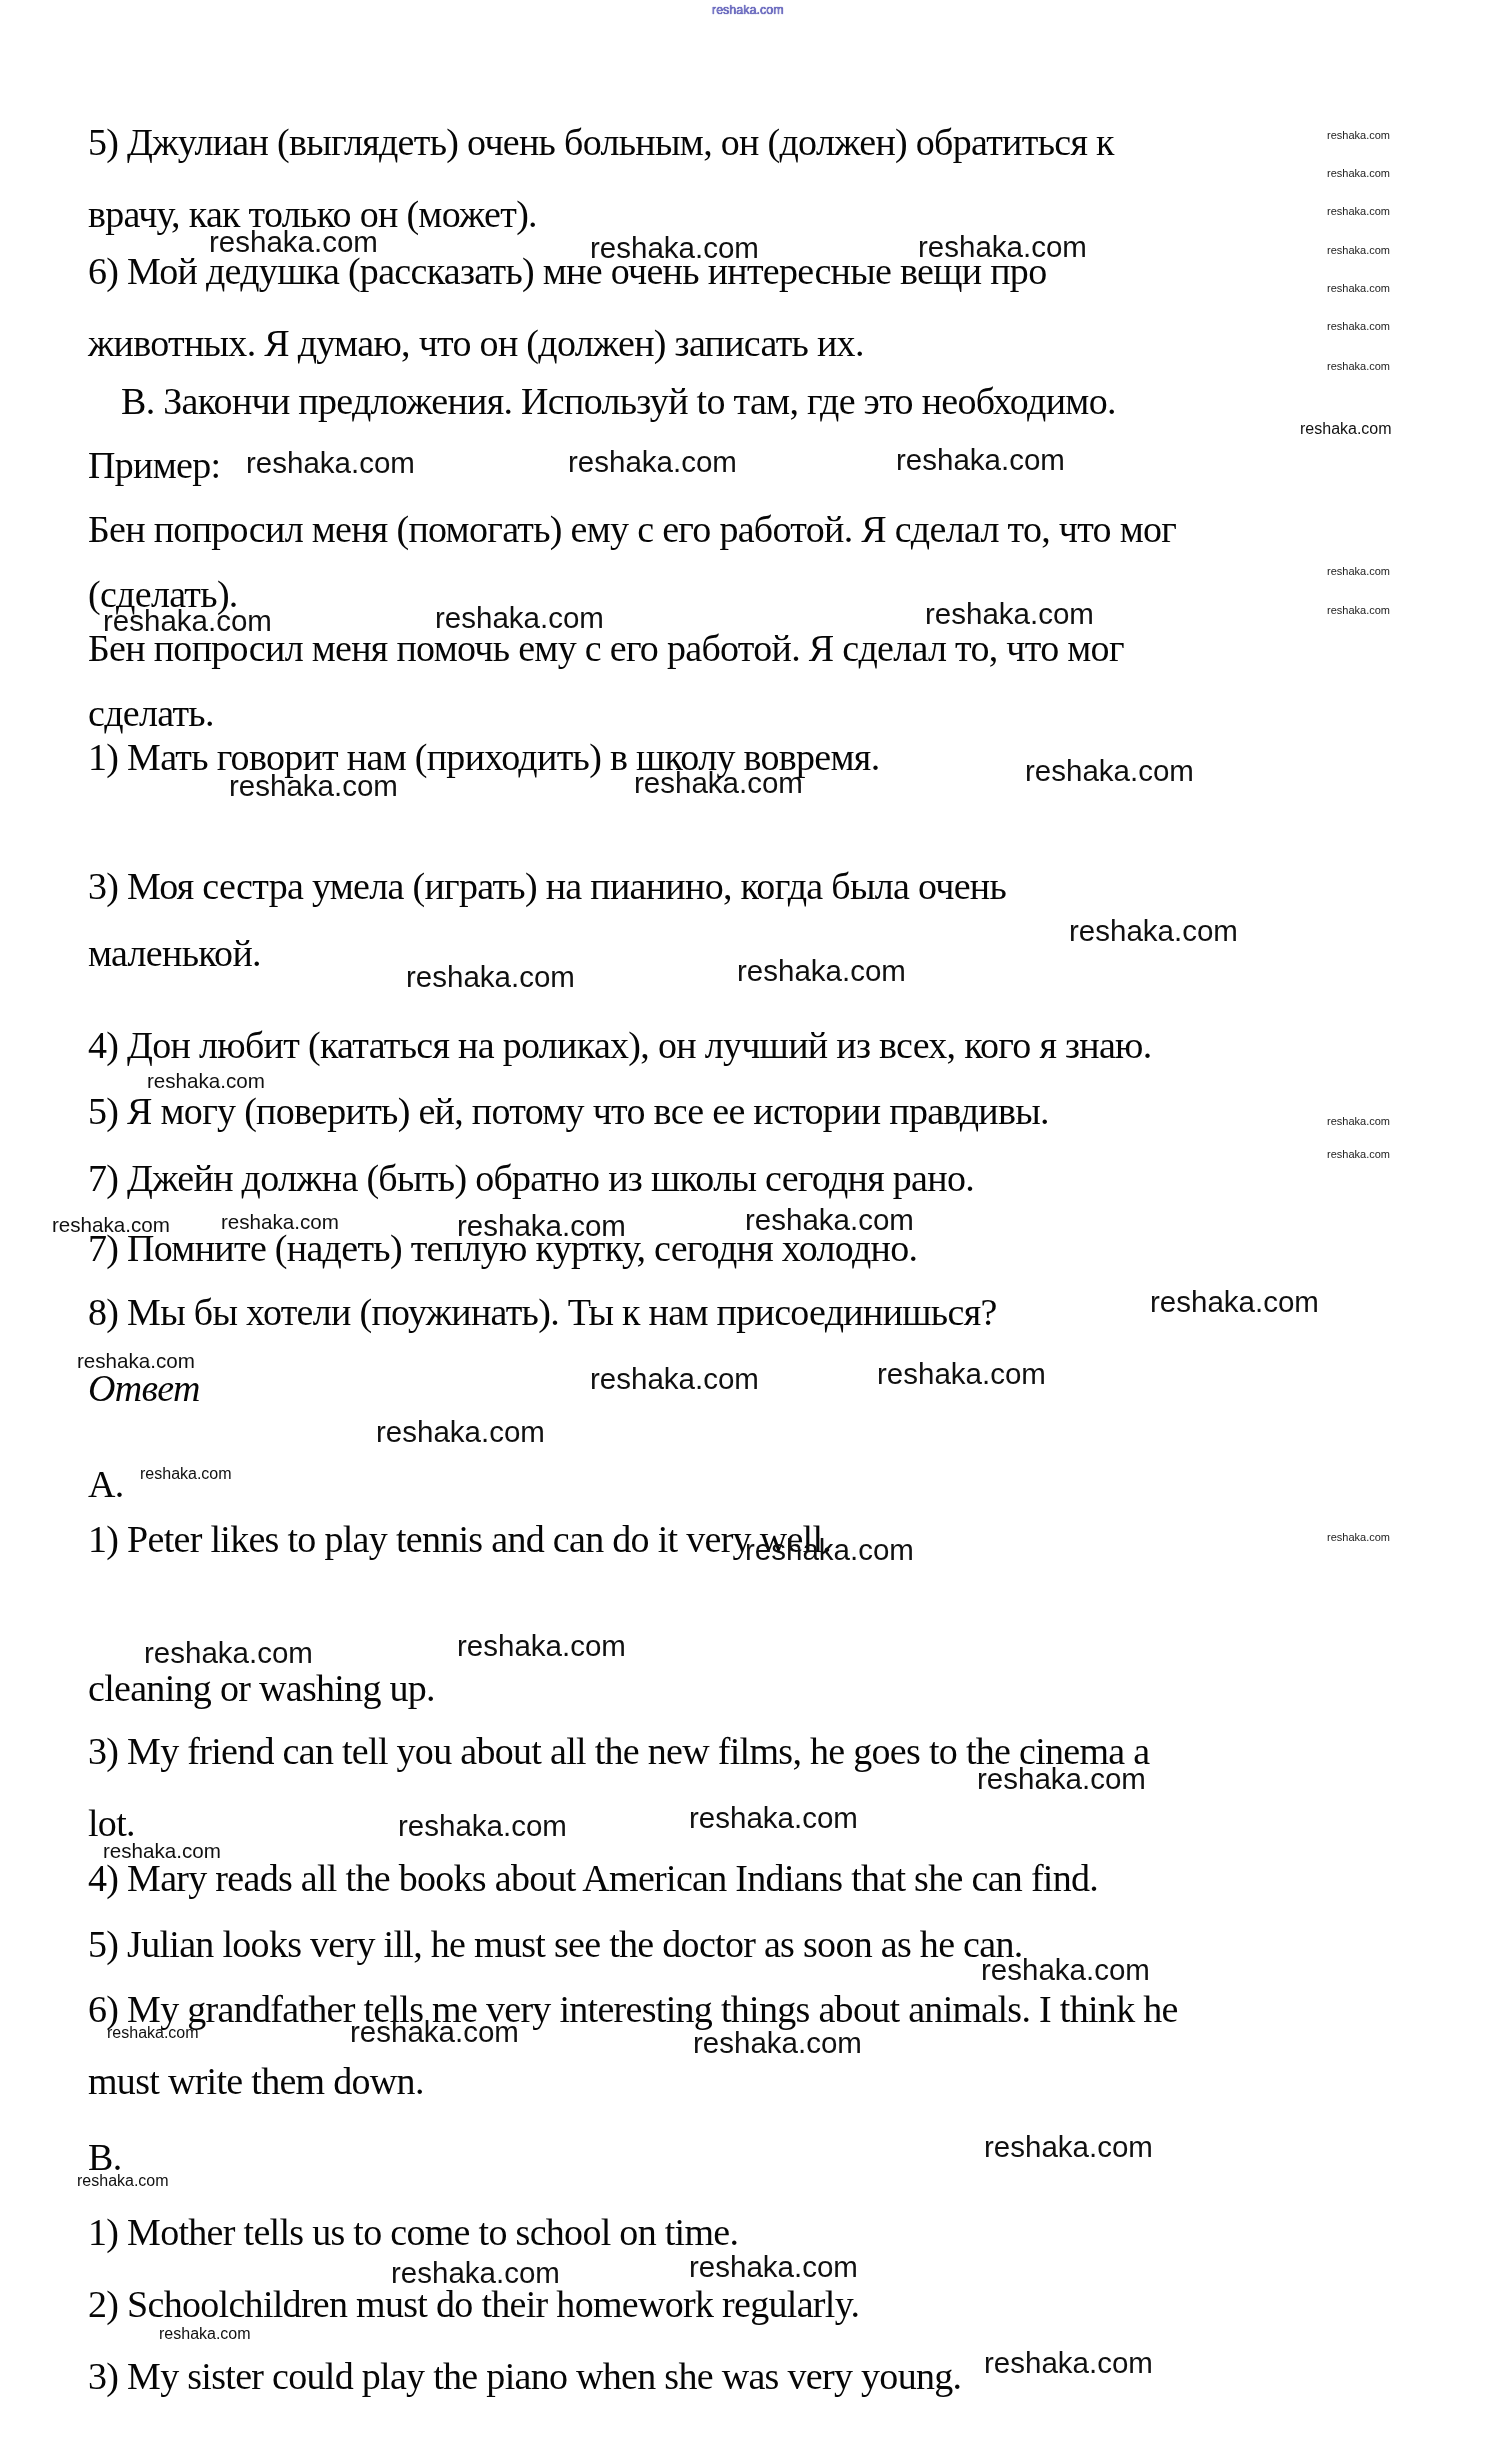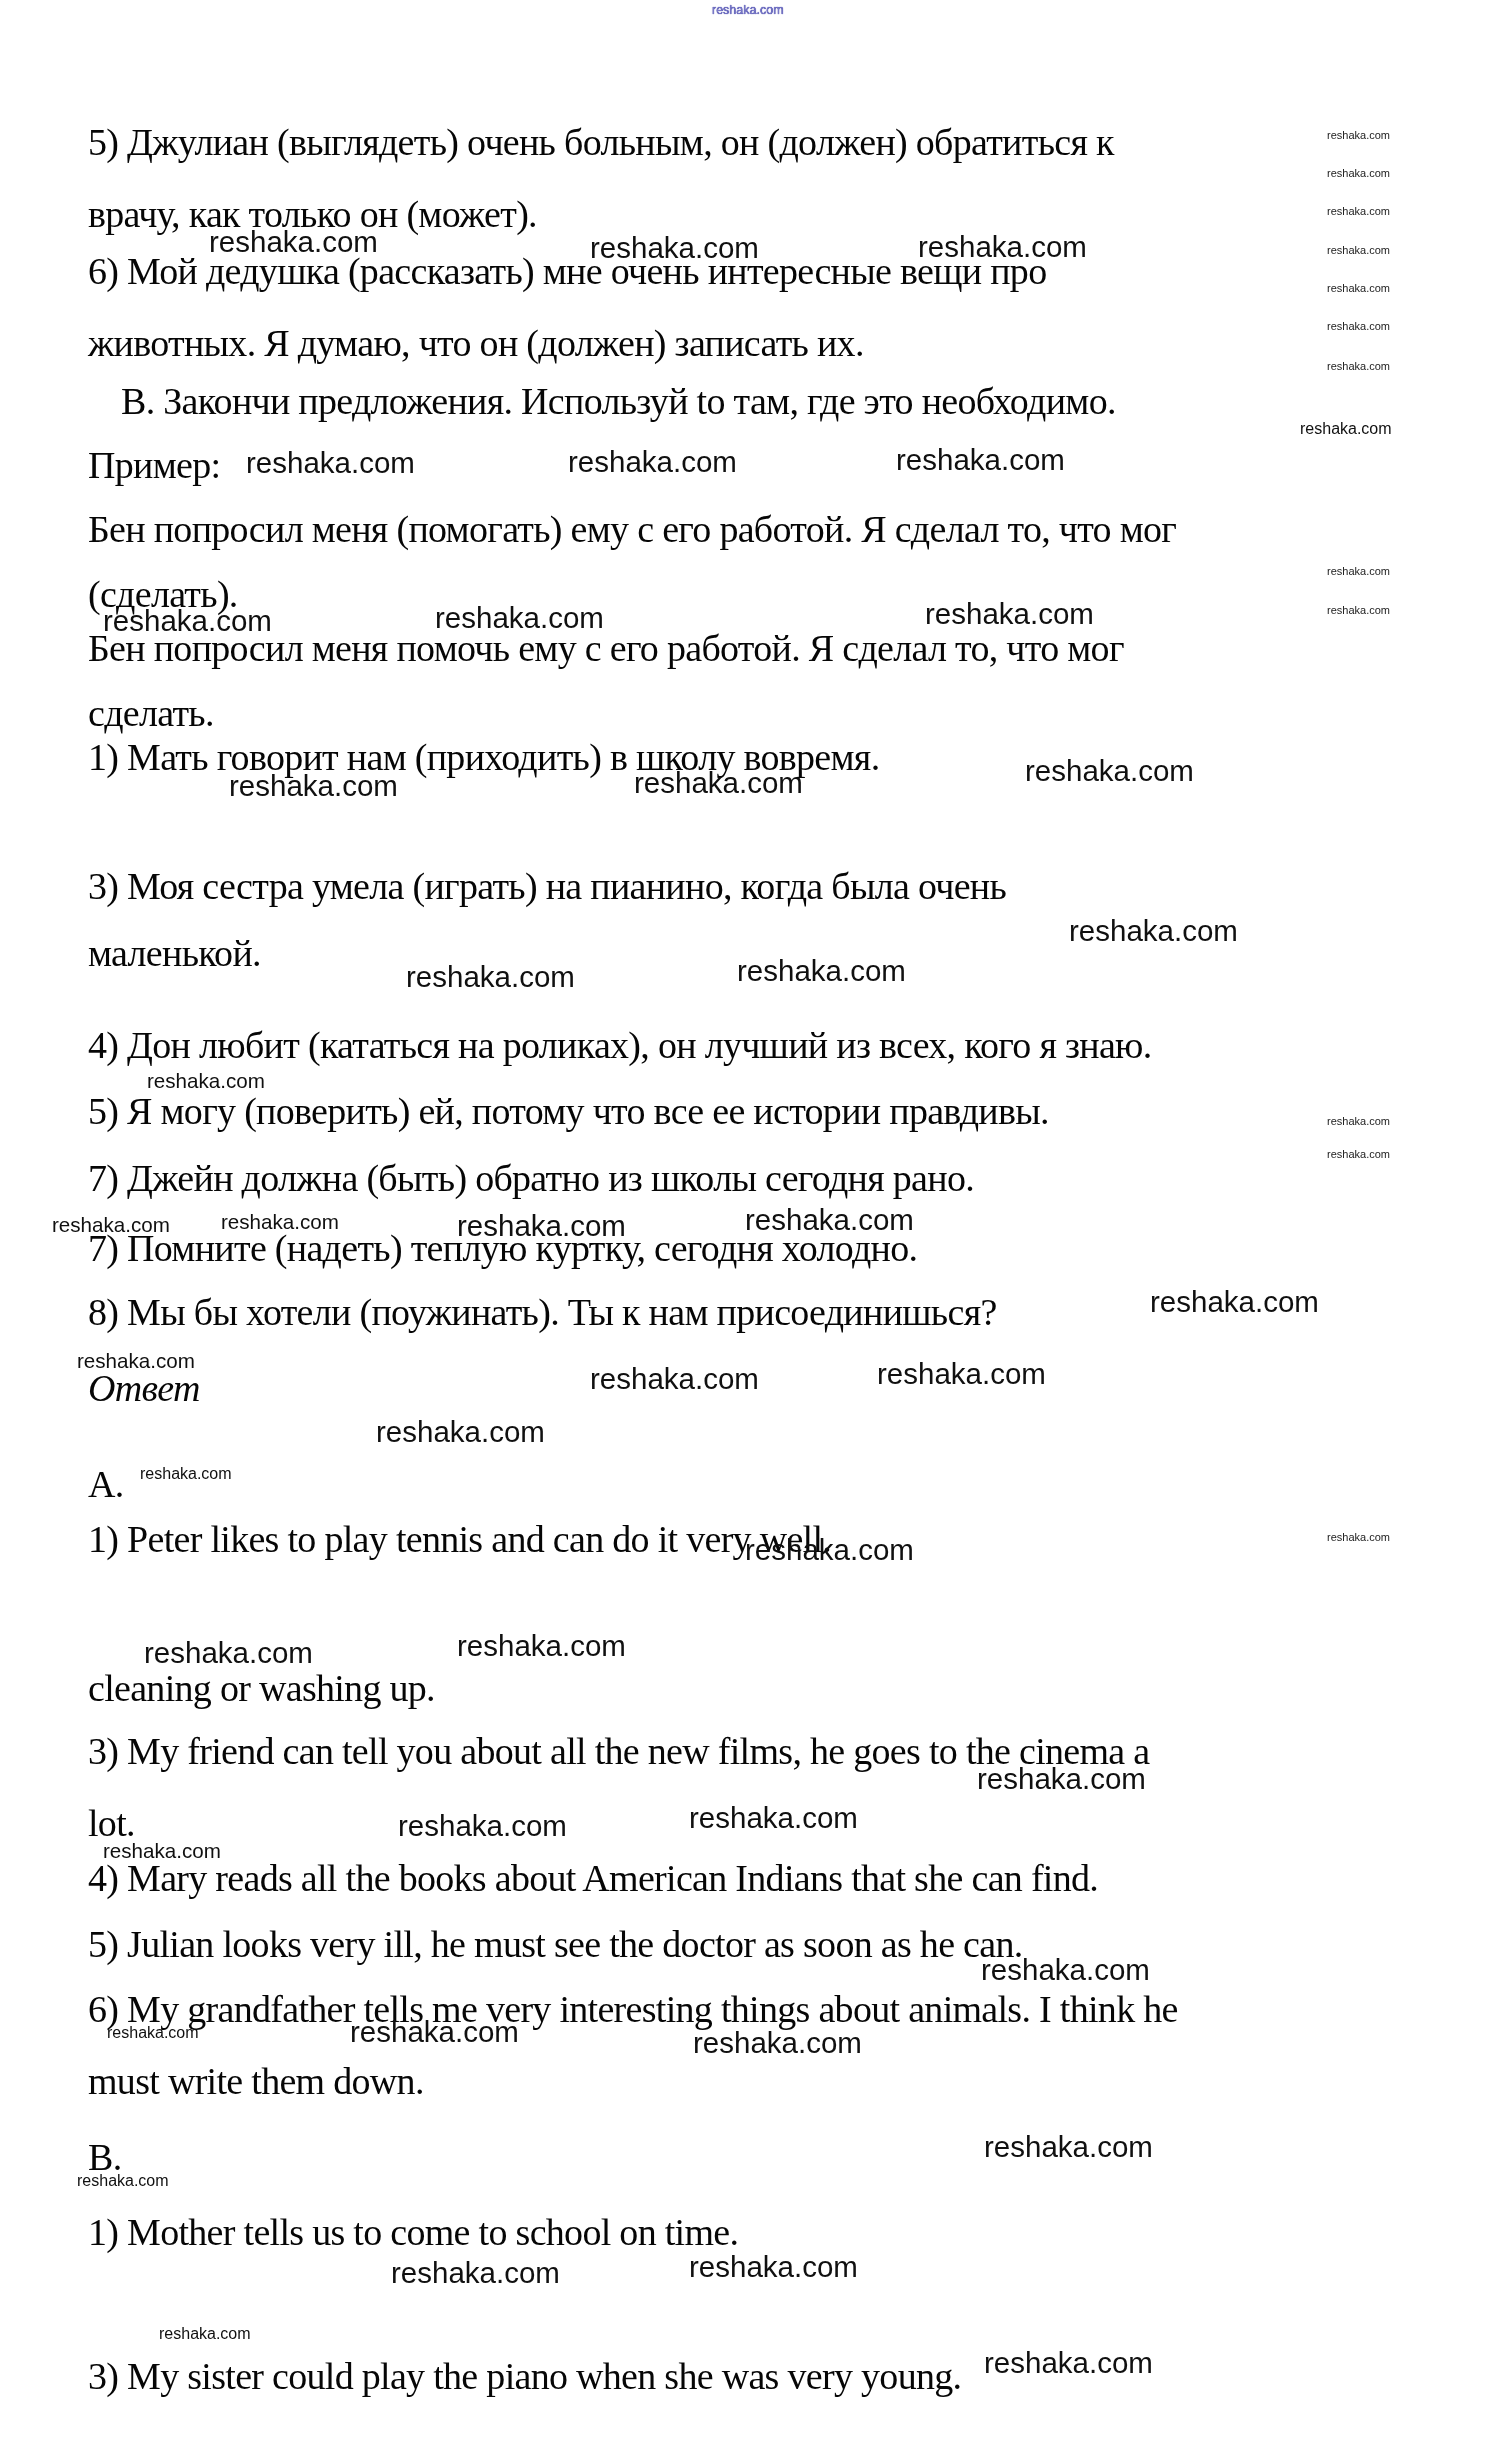--- a/index.html
+++ b/index.html
@@ -65,20 +65,21 @@
     <div class="tline" style="left: 88px; top: 1519px;">1) Peter likes to play tennis and can do it very well.</div>
     <div class="tline" style="left: 88px; top: 1668px;">cleaning or washing up.</div>
     <div class="tline" style="left: 88px; top: 1731px;">3) My friend can tell you about all the new films, he goes to the cinema a</div>
     <div class="tline" style="left: 88px; top: 1803px;">lot.</div>
     <div class="tline" style="left: 88px; top: 1858px;">4) Mary reads all the books about American Indians that she can find.</div>
     <div class="tline" style="left: 88px; top: 1924px;">5) Julian looks very ill, he must see the doctor as soon as he can.</div>
     <div class="tline" style="left: 88px; top: 1989px;">6) My grandfather tells me very interesting things about animals. I think he</div>
     <div class="tline" style="left: 88px; top: 2061px;">must write them down.</div>
     <div class="tline" style="left: 88px; top: 2137px;">B.</div>
     <div class="tline" style="left: 88px; top: 2212px;">1) Mother tells us to come to school on time.</div>
+    <div class="tline" style="left: 88px; top: 2284px;">2) Schoolchildren must do their homework regularly.</div>
     <div class="tline" style="left: 88px; top: 2356px;">3) My sister could play the piano when she was very young.</div>
     <div class="wm big" style="left: 209px; top: 227px;">reshaka.com</div>
     <div class="wm big" style="left: 590px; top: 233px;">reshaka.com</div>
     <div class="wm big" style="left: 918px; top: 232px;">reshaka.com</div>
     <div class="wm big" style="left: 246px; top: 448px;">reshaka.com</div>
     <div class="wm big" style="left: 568px; top: 447px;">reshaka.com</div>
     <div class="wm big" style="left: 896px; top: 445px;">reshaka.com</div>
     <div class="wm msmall" style="left: 1300px; top: 421px;">reshaka.com</div>
     <div class="wm big" style="left: 103px; top: 606px;">reshaka.com</div>
     <div class="wm big" style="left: 435px; top: 603px;">reshaka.com</div>

